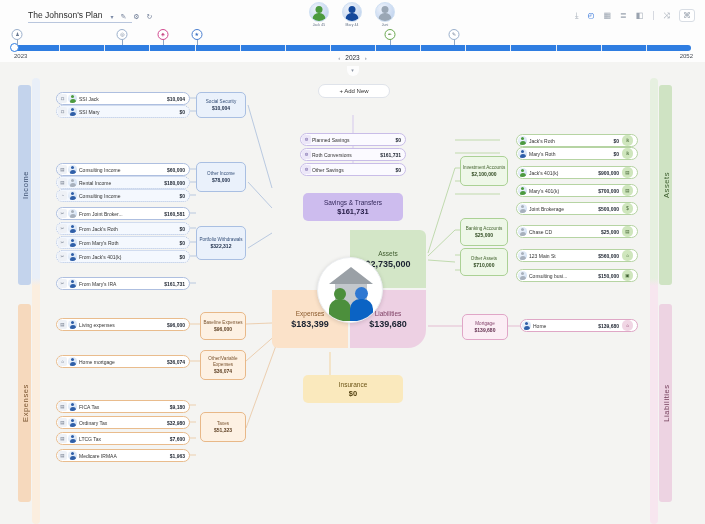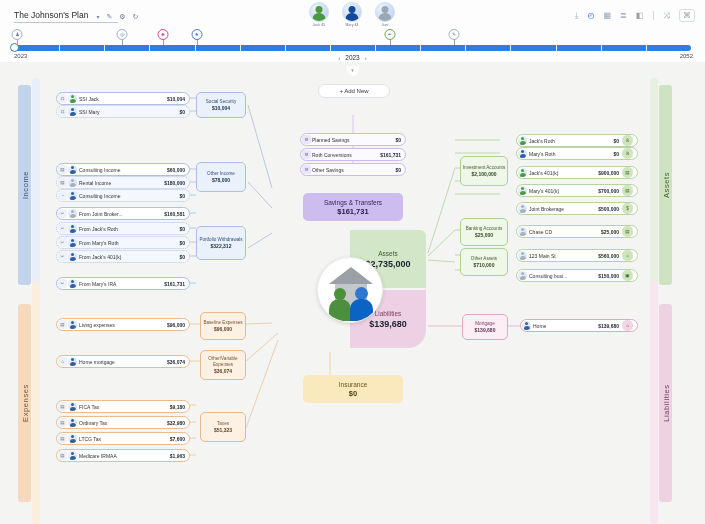--- a/index.html
+++ b/index.html
@@ -7,21 +7,21 @@
   body {
     font-family: "Liberation Sans", sans-serif;
     background:#f2f2f0;
     font-size:6px;
     color:#222;
   }
   .app { position:relative; width:705px; height:524px; background:#f4f4f2; }
 
   
   .topbar { position:absolute; left:0; top:0; width:705px; height:32px; background:#fdfdfd; }
-  .plan-title-wrap { position:absolute; left:14px; top:10px; display:flex; align-items:center; gap:4px; }
+  .plan-title-wrap { position:absolute; left:28px; top:10px; display:flex; align-items:center; gap:4px; }
   .plan-title { font-size:8.5px; color:#2b2b2b; border-bottom:1px solid #b9c6dd; padding:0 30px 2px 0; }
   .chev { font-size:6px; color:#7b8aa6; margin-left:-26px; }
   .tb-ic { font-size:7px; color:#6d7b95; margin-left:3px; }
 
   .avatars { position:absolute; left:308px; top:2px; display:flex; gap:11px; }
   .av { width:22px; text-align:center; }
   .av .bubble { width:20px; height:20px; border-radius:50%; margin:0 auto;
      background:radial-gradient(circle at 35% 30%, #eef3fb 0%, #cddcf2 60%, #b6cbe9 100%);
      border:1px solid #cfe0f3; position:relative; overflow:hidden; }
   .av .head { position:absolute; left:50%; top:3px; transform:translateX(-50%);
@@ -521,20 +521,24 @@
     <div class="savnode">
       <div class="t">Savings &amp; Transfers</div>
       <div class="v">$161,731</div>
     </div>
 
     <div class="center">
       <div class="q assets">
         <div class="t">Assets</div>
         <div class="v">$2,735,000</div>
       </div>
+      <div class="q expenses">
+        <div class="t">Expenses</div>
+        <div class="v">$183,399</div>
+      </div>
       <div class="q liab">
         <div class="t">Liabilities</div>
         <div class="v">$139,680</div>
       </div>
       <div class="home">
         <div class="roof"></div>
           <div class="wall"></div>
         <div class="p1">
             <div class="h"></div>
             <div class="b"></div>

